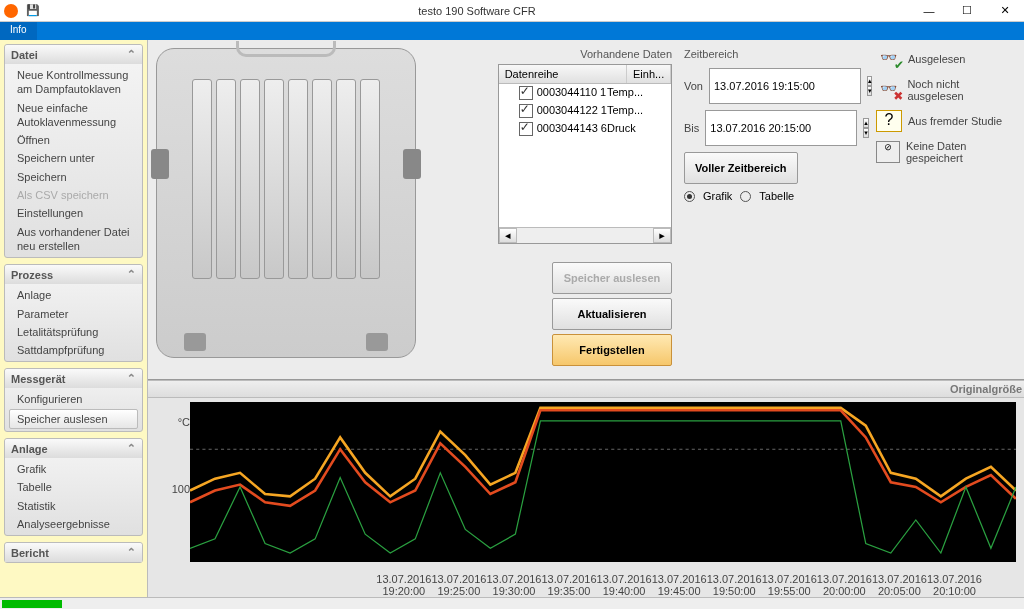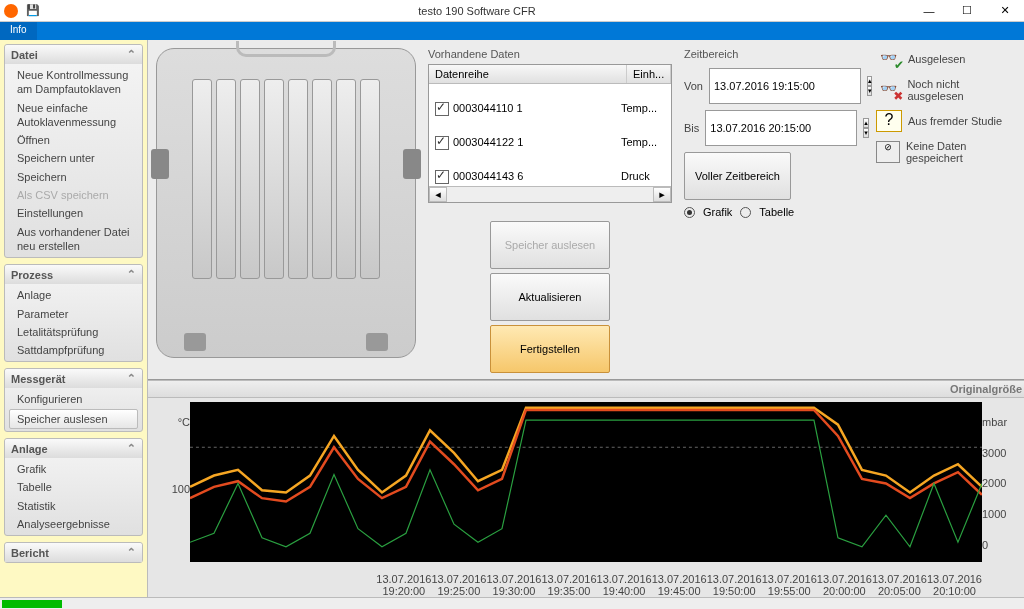--- a/index.html
+++ b/index.html
@@ -35,37 +35,37 @@
 .top-area { display: flex; padding: 8px; gap: 12px; height: 340px; background: #ececec; border-bottom: 1px solid #999; }
 .case-img { width: 260px; height: 310px; background: linear-gradient(#ddd,#ccc); border: 1px solid #999; border-radius: 18px; position: relative; }
 .case-img .handle { position: absolute; top: -8px; left: 50%; transform: translateX(-50%); width: 100px; height: 16px; border: 3px solid #bbb; border-top: none; border-radius: 0 0 10px 10px; }
 .case-img .slot-row { position: absolute; top: 30px; left: 50%; transform: translateX(-50%); display: flex; gap: 4px; }
 .case-img .slot { width: 20px; height: 200px; background: linear-gradient(#eee,#c8c8c8); border: 1px solid #999; border-radius: 3px; }
 .case-img .latch { position: absolute; width: 18px; height: 30px; background: #888; border-radius: 3px; }
 .case-img .latch.l { left: -6px; top: 100px; } .case-img .latch.r { right: -6px; top: 100px; }
 .case-img .feet { position: absolute; bottom: 6px; left: 50%; transform: translateX(-50%); display: flex; gap: 160px; }
 .case-img .foot { width: 22px; height: 18px; background: #999; border-radius: 3px; }
 
-.data-col { flex: 1; display: flex; flex-direction: column; }
+.data-col { flex: 1; display: flex; flex-direction: column; align-items: flex-end; }
 .data-col .lbl { color: #555; margin-bottom: 4px; }
 .data-table { border: 1px solid #999; background: #fff; height: 180px; display: flex; flex-direction: column; }
 .dt-head { display: flex; background: linear-gradient(#f8f8f8,#e0e0e0); border-bottom: 1px solid #bbb; }
 .dt-head div { padding: 3px 6px; border-right: 1px solid #ccc; }
 .dt-head .c1 { flex: 1; } .dt-head .c2 { width: 44px; }
 .dt-body { flex: 1; overflow: auto; }
-.dt-row { display: flex; padding: 2px 6px; margin-top: 16px; }
+.dt-row { display: flex; padding: 2px 20px; }
 .dt-row .chk { width: 14px; height: 14px; border: 1px solid #666; margin-right: 4px; position: relative; }
 .dt-row .chk::after { content:"✓"; position:absolute; top:-3px; left:0; font-size:12px; color:#333; }
 .dt-row .c1 { flex: 1; } .dt-row .c2 { width: 44px; }
 .dt-scroll { display: flex; border-top: 1px solid #bbb; background: #eee; }
 .dt-scroll span { width: 18px; text-align: center; border: 1px solid #bbb; background: linear-gradient(#fff,#ddd); }
 .dt-scroll .track { flex: 1; }
 
 .action-btns { margin-top: 18px; display: flex; flex-direction: column; align-items: center; gap: 4px; }
-.btn { min-width: 120px; padding: 17px 10px; background: linear-gradient(#fafafa,#e0e0e0); border: 1px solid #999; border-radius: 2px; cursor: pointer; text-align: center; }
+.btn { min-width: 120px; padding: 9px 10px; background: linear-gradient(#fafafa,#e0e0e0); border: 1px solid #999; border-radius: 2px; cursor: pointer; text-align: center; font-weight: bold; }
 .btn.disabled { color: #aaa; }
 .btn.primary { background: linear-gradient(#ffe9b3,#f6c76b); border-color: #c9913a; }
 
 .range-col { width: 180px; }
 .range-col .hdr { color: #555; margin-bottom: 8px; }
 .range-row { display: flex; align-items: center; gap: 6px; margin-bottom: 6px; }
 .range-row label { width: 26px; color: #444; }
 .range-input { flex: 1; height: 36px; border: 1px solid #999; background: #fff; padding: 0 4px; }
 .spinner { width: 16px; display: flex; flex-direction: column; }
 .spinner span { height: 10px; border: 1px solid #999; background: linear-gradient(#fff,#ddd); font-size: 7px; text-align: center; line-height: 8px; }
@@ -299,27 +299,20 @@
           <span></span>
         </div>
         <div class="chart">
           <svg class="line-chart" id="chart-svg" viewBox="0 0 800 160" preserveAspectRatio="none">
               <line x1="0" y1="45.71428571428571" x2="800" y2="45.71428571428571" stroke="#666" stroke-width="1" stroke-dasharray="3,3"></line>
               <polyline points="0,85.71428571428571 24.242424242424242,74.28571428571429 48.484848484848484,68.57142857142858 72.72727272727273,89.14285714285714 96.96969696969697,91.42857142857143 121.21212121212122,74.28571428571429 145.45454545454547,34.28571428571429 169.6969696969697,68.57142857142858 193.93939393939394,91.42857142857143 218.18181818181816,74.28571428571429 242.42424242424244,28.571428571428584 266.66666666666663,51.428571428571416 290.90909090909093,80 315.1515151515151,68.57142857142858 339.3939393939394,5.714285714285722 363.6363636363636,5.714285714285722 387.8787878787879,5.714285714285722 412.1212121212121,5.714285714285722 436.3636363636363,5.714285714285722 460.6060606060606,5.714285714285722 484.8484848484849,5.714285714285722 509.09090909090907,5.714285714285722 533.3333333333333,5.714285714285722 557.5757575757576,5.714285714285722 581.8181818181819,5.714285714285722 606.060606060606,5.714285714285722 630.3030303030303,5.714285714285722 654.5454545454546,22.85714285714286 678.7878787878788,68.57142857142858 703.030303030303,74.28571428571429 727.2727272727273,91.42857142857143 751.5151515151515,74.28571428571429 775.7575757575758,62.85714285714286 800,85.71428571428571" fill="none" stroke="#f6a623" stroke-width="2.5"></polyline>
               <polyline points="0,97.14285714285714 24.242424242424242,85.71428571428571 48.484848484848484,80 72.72727272727273,97.14285714285714 96.96969696969697,100.57142857142857 121.21212121212122,85.71428571428571 145.45454545454547,45.71428571428571 169.6969696969697,77.71428571428572 193.93939393939394,97.14285714285714 218.18181818181816,85.71428571428571 242.42424242424244,40 266.66666666666663,62.85714285714286 290.90909090909093,89.14285714285714 315.1515151515151,77.71428571428572 339.3939393939394,8 363.6363636363636,8 387.8787878787879,8 412.1212121212121,8 436.3636363636363,8 460.6060606060606,8 484.8484848484849,8 509.09090909090907,8 533.3333333333333,8 557.5757575757576,8 581.8181818181819,8 606.060606060606,8 630.3030303030303,8 654.5454545454546,34.28571428571429 678.7878787878788,77.71428571428572 703.030303030303,82.28571428571429 727.2727272727273,97.14285714285714 751.5151515151515,82.28571428571429 775.7575757575758,70.85714285714286 800,93.71428571428571" fill="none" stroke="#e34b1f" stroke-width="2.5"></polyline>
               <polyline points="0,141.71428571428572 24.242424242424242,132.57142857142856 48.484848484848484,82.28571428571429 72.72727272727273,137.14285714285714 96.96969696969697,146.28571428571428 121.21212121212122,132.57142857142856 145.45454545454547,73.14285714285715 169.6969696969697,128 193.93939393939394,146.28571428571428 218.18181818181816,132.57142857142856 242.42424242424244,68.57142857142858 266.66666666666663,123.42857142857143 290.90909090909093,141.71428571428572 315.1515151515151,128 339.3939393939394,18.285714285714278 363.6363636363636,18.285714285714278 387.8787878787879,18.285714285714278 412.1212121212121,18.285714285714278 436.3636363636363,18.285714285714278 460.6060606060606,18.285714285714278 484.8484848484849,18.285714285714278 509.09090909090907,18.285714285714278 533.3333333333333,18.285714285714278 557.5757575757576,18.285714285714278 581.8181818181819,18.285714285714278 606.060606060606,18.285714285714278 630.3030303030303,18.285714285714278 654.5454545454546,137.14285714285714 678.7878787878788,146.28571428571428 703.030303030303,114.28571428571429 727.2727272727273,146.28571428571428 751.5151515151515,82.28571428571429 775.7575757575758,141.71428571428572 800,82.28571428571429" fill="none" stroke="#2aa040" stroke-width="1.2"></polyline>
             </svg>
         </div>
-        <div class="yaxis-r">
-          <span>mbar</span>
-          <span>3000</span>
-          <span>2000</span>
-          <span>1000</span>
-          <span>0</span>
-        </div>
       </div>
       <div class="xaxis" id="xaxis">
           <div>13.07.2016<br>19:20:00</div>
           <div>13.07.2016<br>19:25:00</div>
           <div>13.07.2016<br>19:30:00</div>
           <div>13.07.2016<br>19:35:00</div>
           <div>13.07.2016<br>19:40:00</div>
           <div>13.07.2016<br>19:45:00</div>
           <div>13.07.2016<br>19:50:00</div>
           <div>13.07.2016<br>19:55:00</div>

